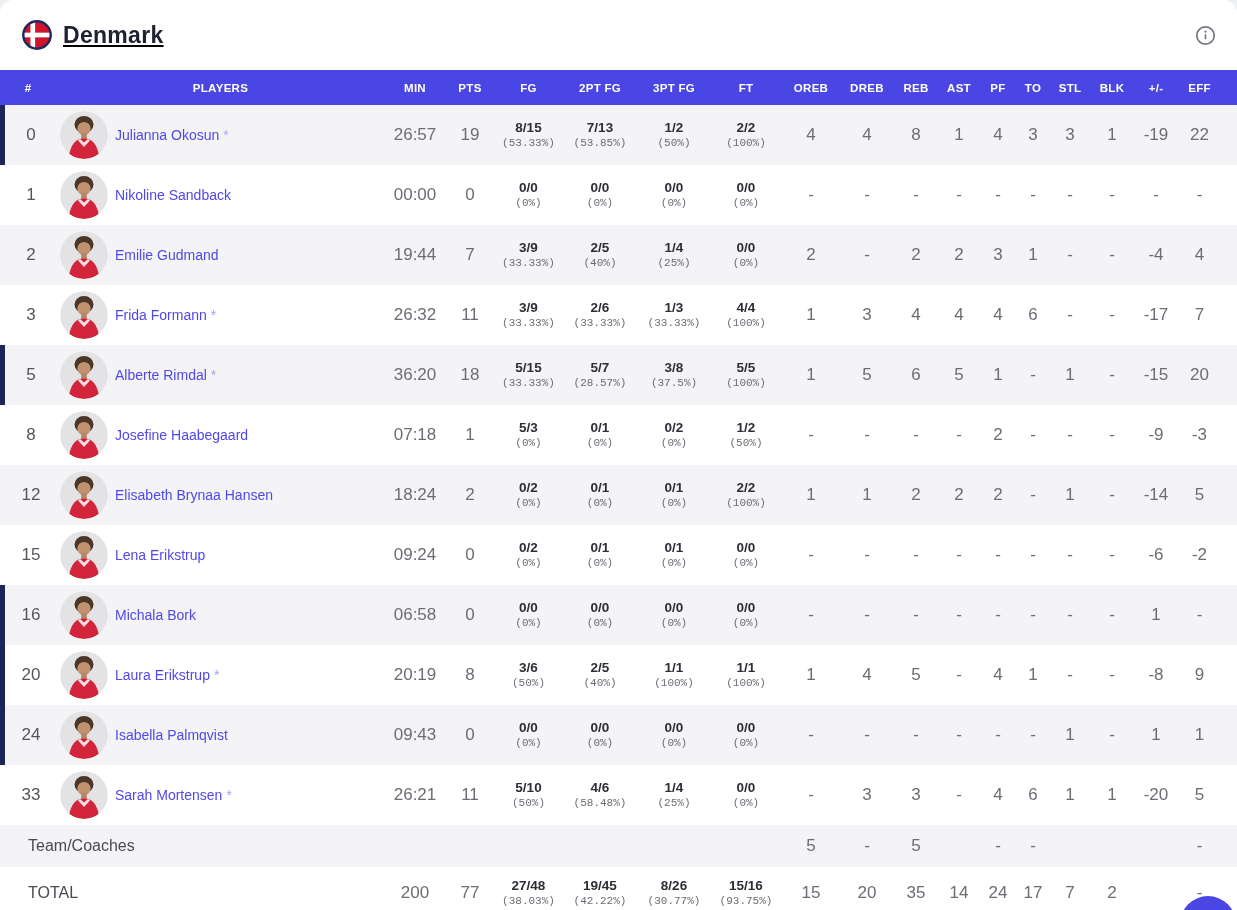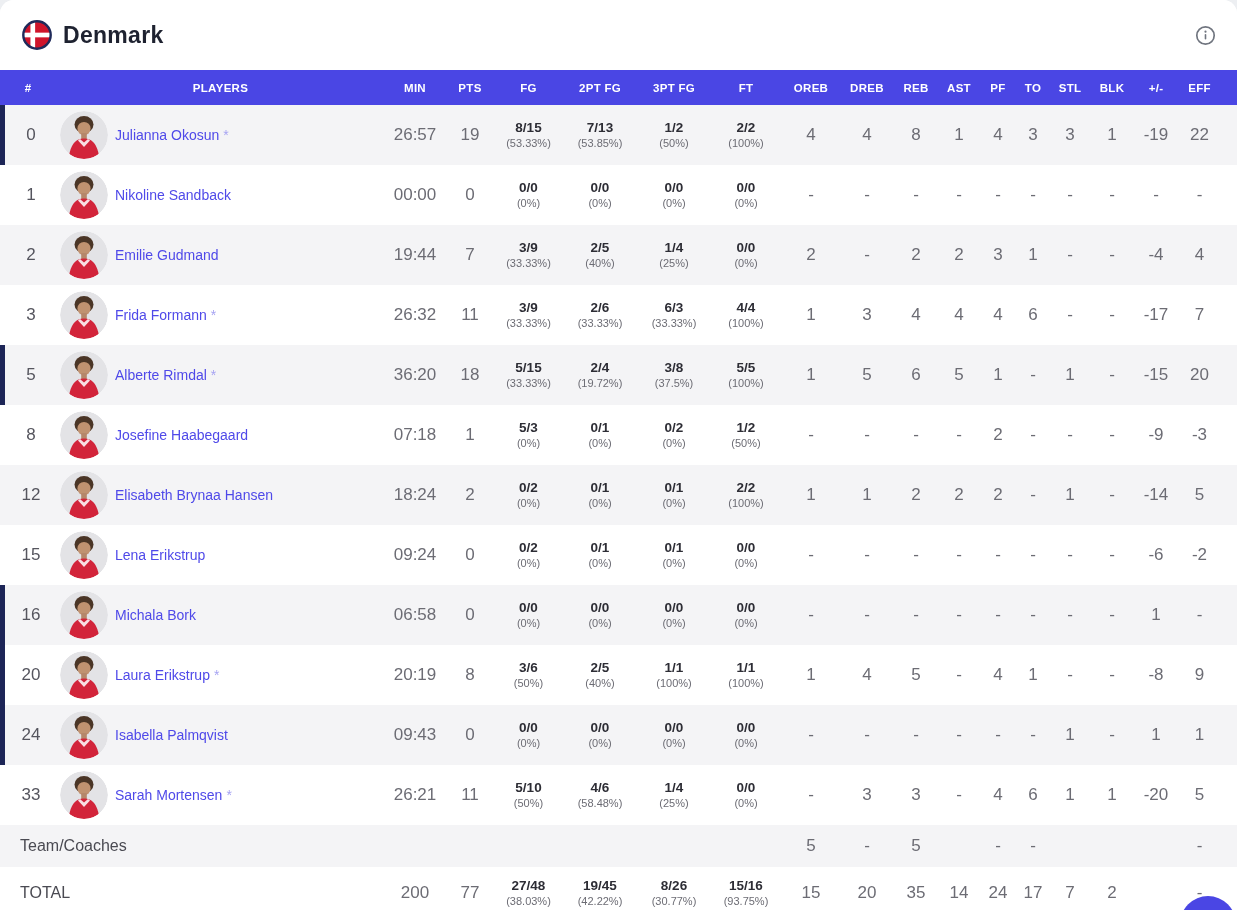--- a/index.html
+++ b/index.html
@@ -4,21 +4,21 @@
 <style>
   html,body{margin:0;padding:0;}
   body{
     width:1237px;height:910px;overflow:hidden;position:relative;
     background:#edeff2;
     font-family:"Liberation Sans",sans-serif;
     -webkit-font-smoothing:antialiased;
   }
   .card{position:absolute;inset:0;background:#ffffff;border-radius:14px 14px 0 0;overflow:hidden;}
   
-  .titlebar{height:70px;display:flex;align-items:center;padding:0 22px;background:#fff;position:relative;}
+  .titlebar{height:70px;display:flex;align-items:center;padding:0 22px;background:#fff;position:relative;text-decoration:underline;}
   .flag{width:30px;height:30px;margin-right:11px;flex:0 0 auto;}
   .team-title{font-size:23px;font-weight:bold;color:#1e2230;letter-spacing:.3px;}
   .info-btn{position:absolute;right:21px;top:25px;width:21px;height:21px;cursor:pointer;}
   
   table{width:1237px;table-layout:fixed;border-collapse:collapse;}
   thead tr{height:35px;background:#4a46e4;}
   th{color:#ffffff;font-size:11.5px;font-weight:bold;letter-spacing:.3px;text-align:center;padding:0;}
   tbody tr{height:60px;}
   tbody tr:nth-child(odd){background:#f4f4f6;}
   tbody tr:nth-child(even){background:#ffffff;}
@@ -26,23 +26,23 @@
   tbody tr.total-row{height:52px;}
   td{text-align:center;vertical-align:middle;padding:0;}
   .c-num{position:relative;color:#55555e;font-size:17px;padding-left:6px;}
   .marker{position:absolute;left:0;top:0;bottom:0;width:5px;background:#1d2557;}
   .c-avatar svg{display:block;margin:0 auto;border-radius:50%;}
   .c-name{text-align:left;padding-left:3px;}
   .player-link{color:#4f49e9;font-size:14px;text-decoration:none;cursor:pointer;}
   .star{color:#a6a3f2;font-size:14px;margin-left:4px;}
   .c-min,.c-pts,.c-stat{color:#6c6c74;font-size:17px;}
   .shot-top{color:#2d2d35;font-weight:bold;font-size:13.5px;line-height:1.3;}
-  .shot-pct{color:#6c6c74;font-size:11px;line-height:1.25;}
+  .shot-pct{color:#6c6c74;font-size:11px;line-height:1.25;font-family:Liberation Mono, monospace;}
   .c-eff,.h-eff{padding-right:16px;}
-  .label-cell{text-align:left;padding-left:20px;color:#4a4a52;font-size:16px;}
+  .label-cell{text-align:left;padding-left:28px;color:#4a4a52;font-size:16px;}
   
   .fab{position:absolute;left:1180px;top:896px;width:56px;height:56px;border-radius:50%;background:#4a46e4;cursor:pointer;}
 </style>
 </head>
 <body>
 
 <div class="card">
   <div class="titlebar">
     <svg class="flag" viewBox="0 0 32 32">
       <defs>
@@ -281,21 +281,21 @@
           <td class="c-pts">11</td>
           <td class="c-shot">
             <div class="shot-top">3/9</div>
             <div class="shot-pct">(33.33%)</div>
           </td>
           <td class="c-shot">
             <div class="shot-top">2/6</div>
             <div class="shot-pct">(33.33%)</div>
           </td>
           <td class="c-shot">
-            <div class="shot-top">6/3</div>
+            <div class="shot-top">1/3</div>
             <div class="shot-pct">(33.33%)</div>
           </td>
           <td class="c-shot">
             <div class="shot-top">4/4</div>
             <div class="shot-pct">(100%)</div>
           </td>
           <td class="c-stat">1</td>
           <td class="c-stat">3</td>
           <td class="c-stat">4</td>
           <td class="c-stat">4</td>
@@ -326,22 +326,22 @@
   </svg>
 </td>
           <td class="c-name"><a class="player-link">Alberte Rimdal</a><span class="star">*</span></td>
           <td class="c-min">36:20</td>
           <td class="c-pts">18</td>
           <td class="c-shot">
             <div class="shot-top">5/15</div>
             <div class="shot-pct">(33.33%)</div>
           </td>
           <td class="c-shot">
-            <div class="shot-top">2/4</div>
-            <div class="shot-pct">(19.72%)</div>
+            <div class="shot-top">5/7</div>
+            <div class="shot-pct">(28.57%)</div>
           </td>
           <td class="c-shot">
             <div class="shot-top">3/8</div>
             <div class="shot-pct">(37.5%)</div>
           </td>
           <td class="c-shot">
             <div class="shot-top">5/5</div>
             <div class="shot-pct">(100%)</div>
           </td>
           <td class="c-stat">1</td>

